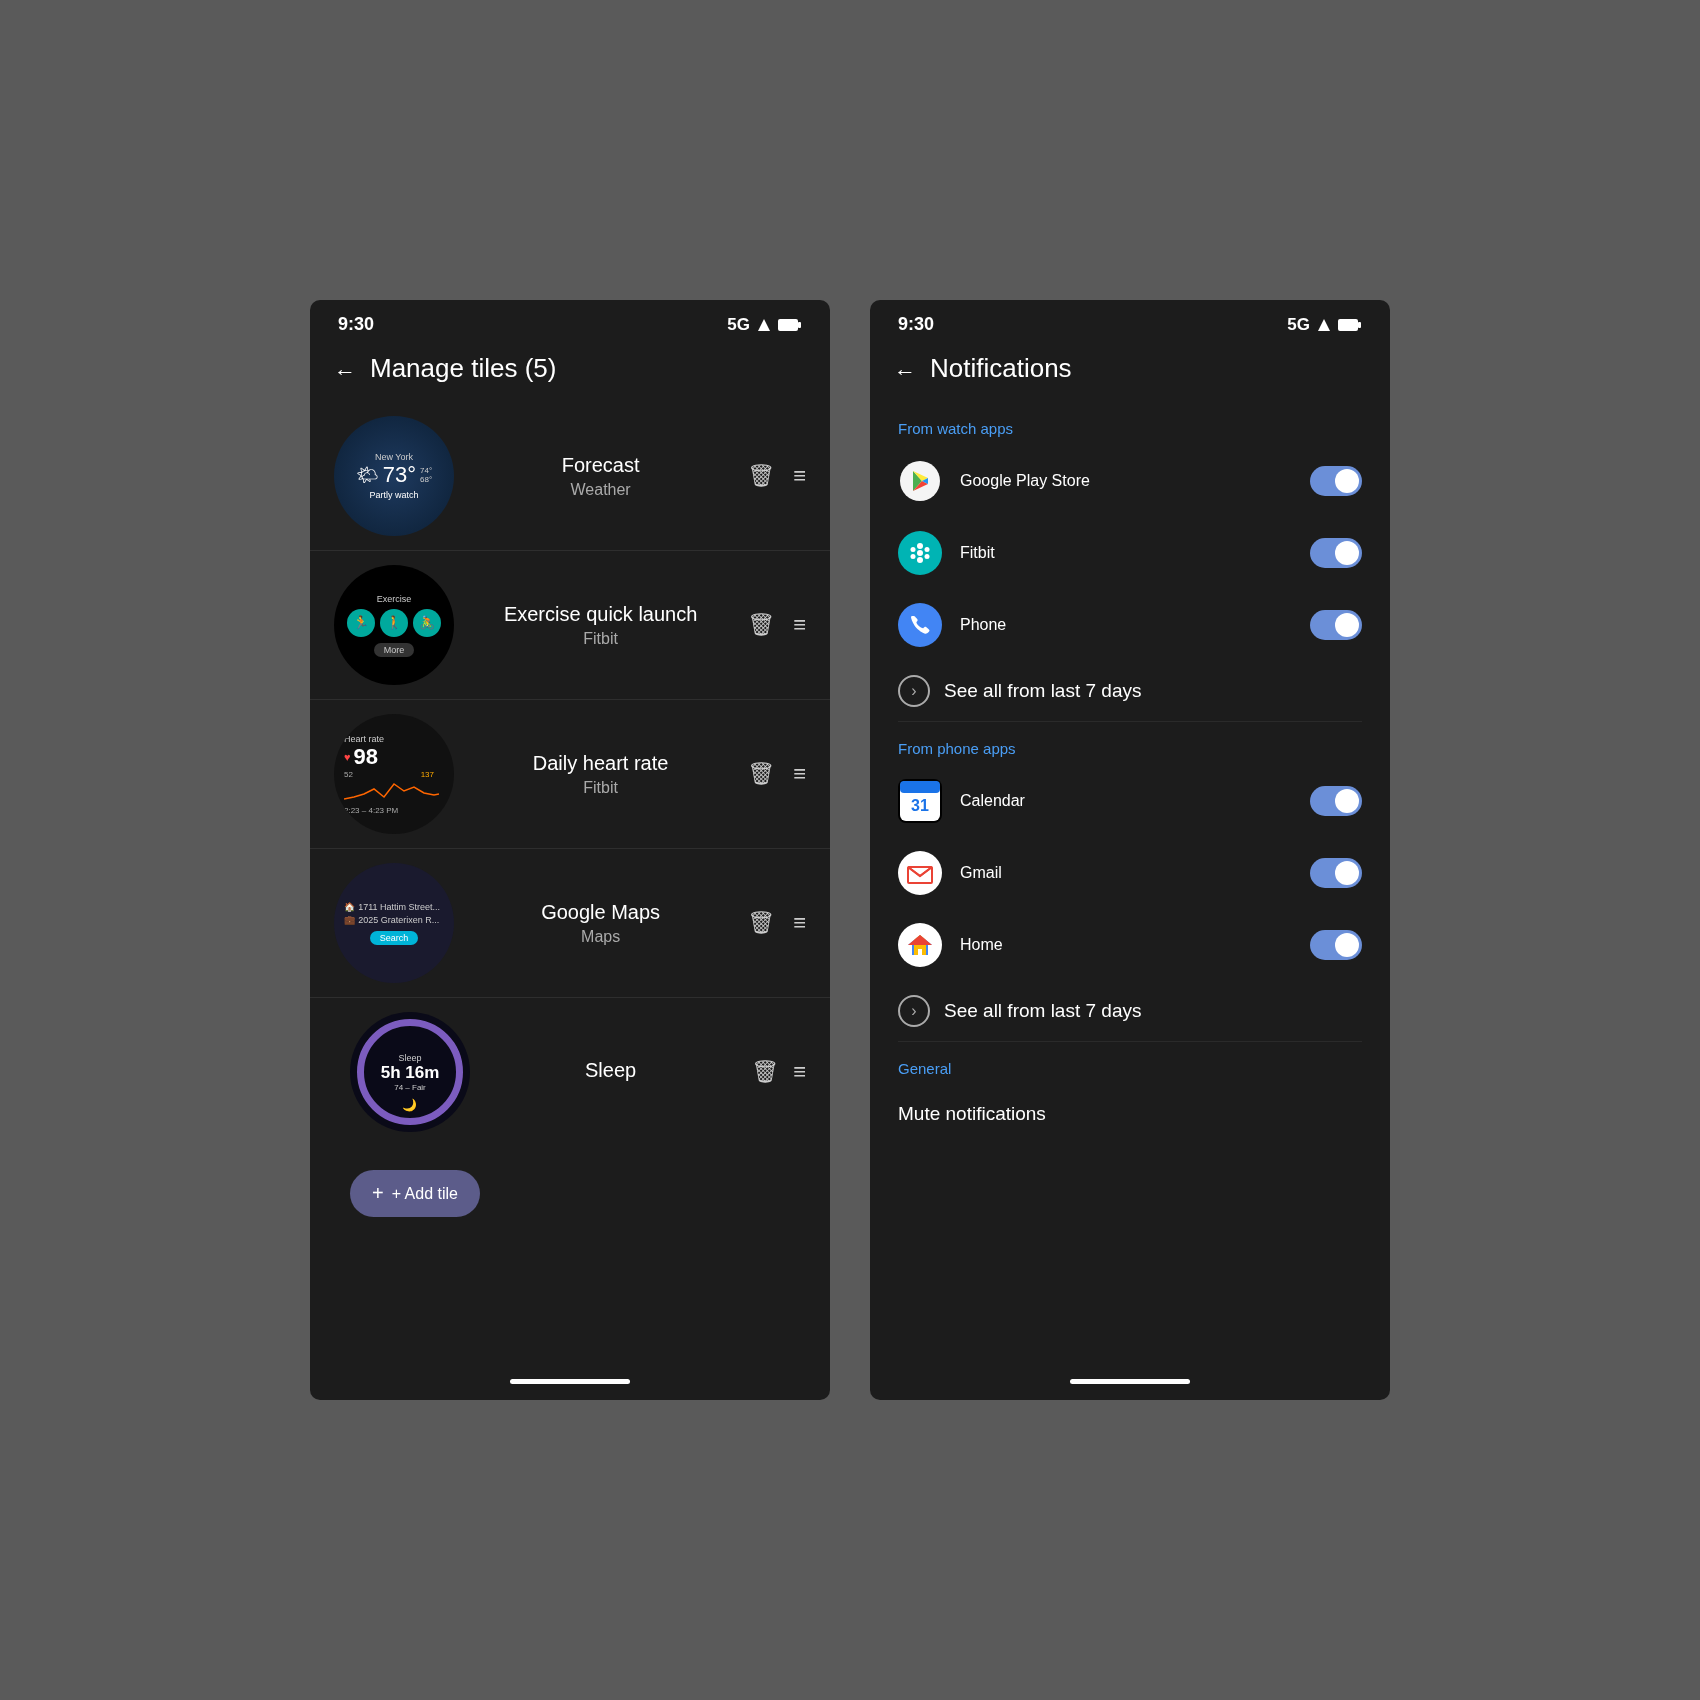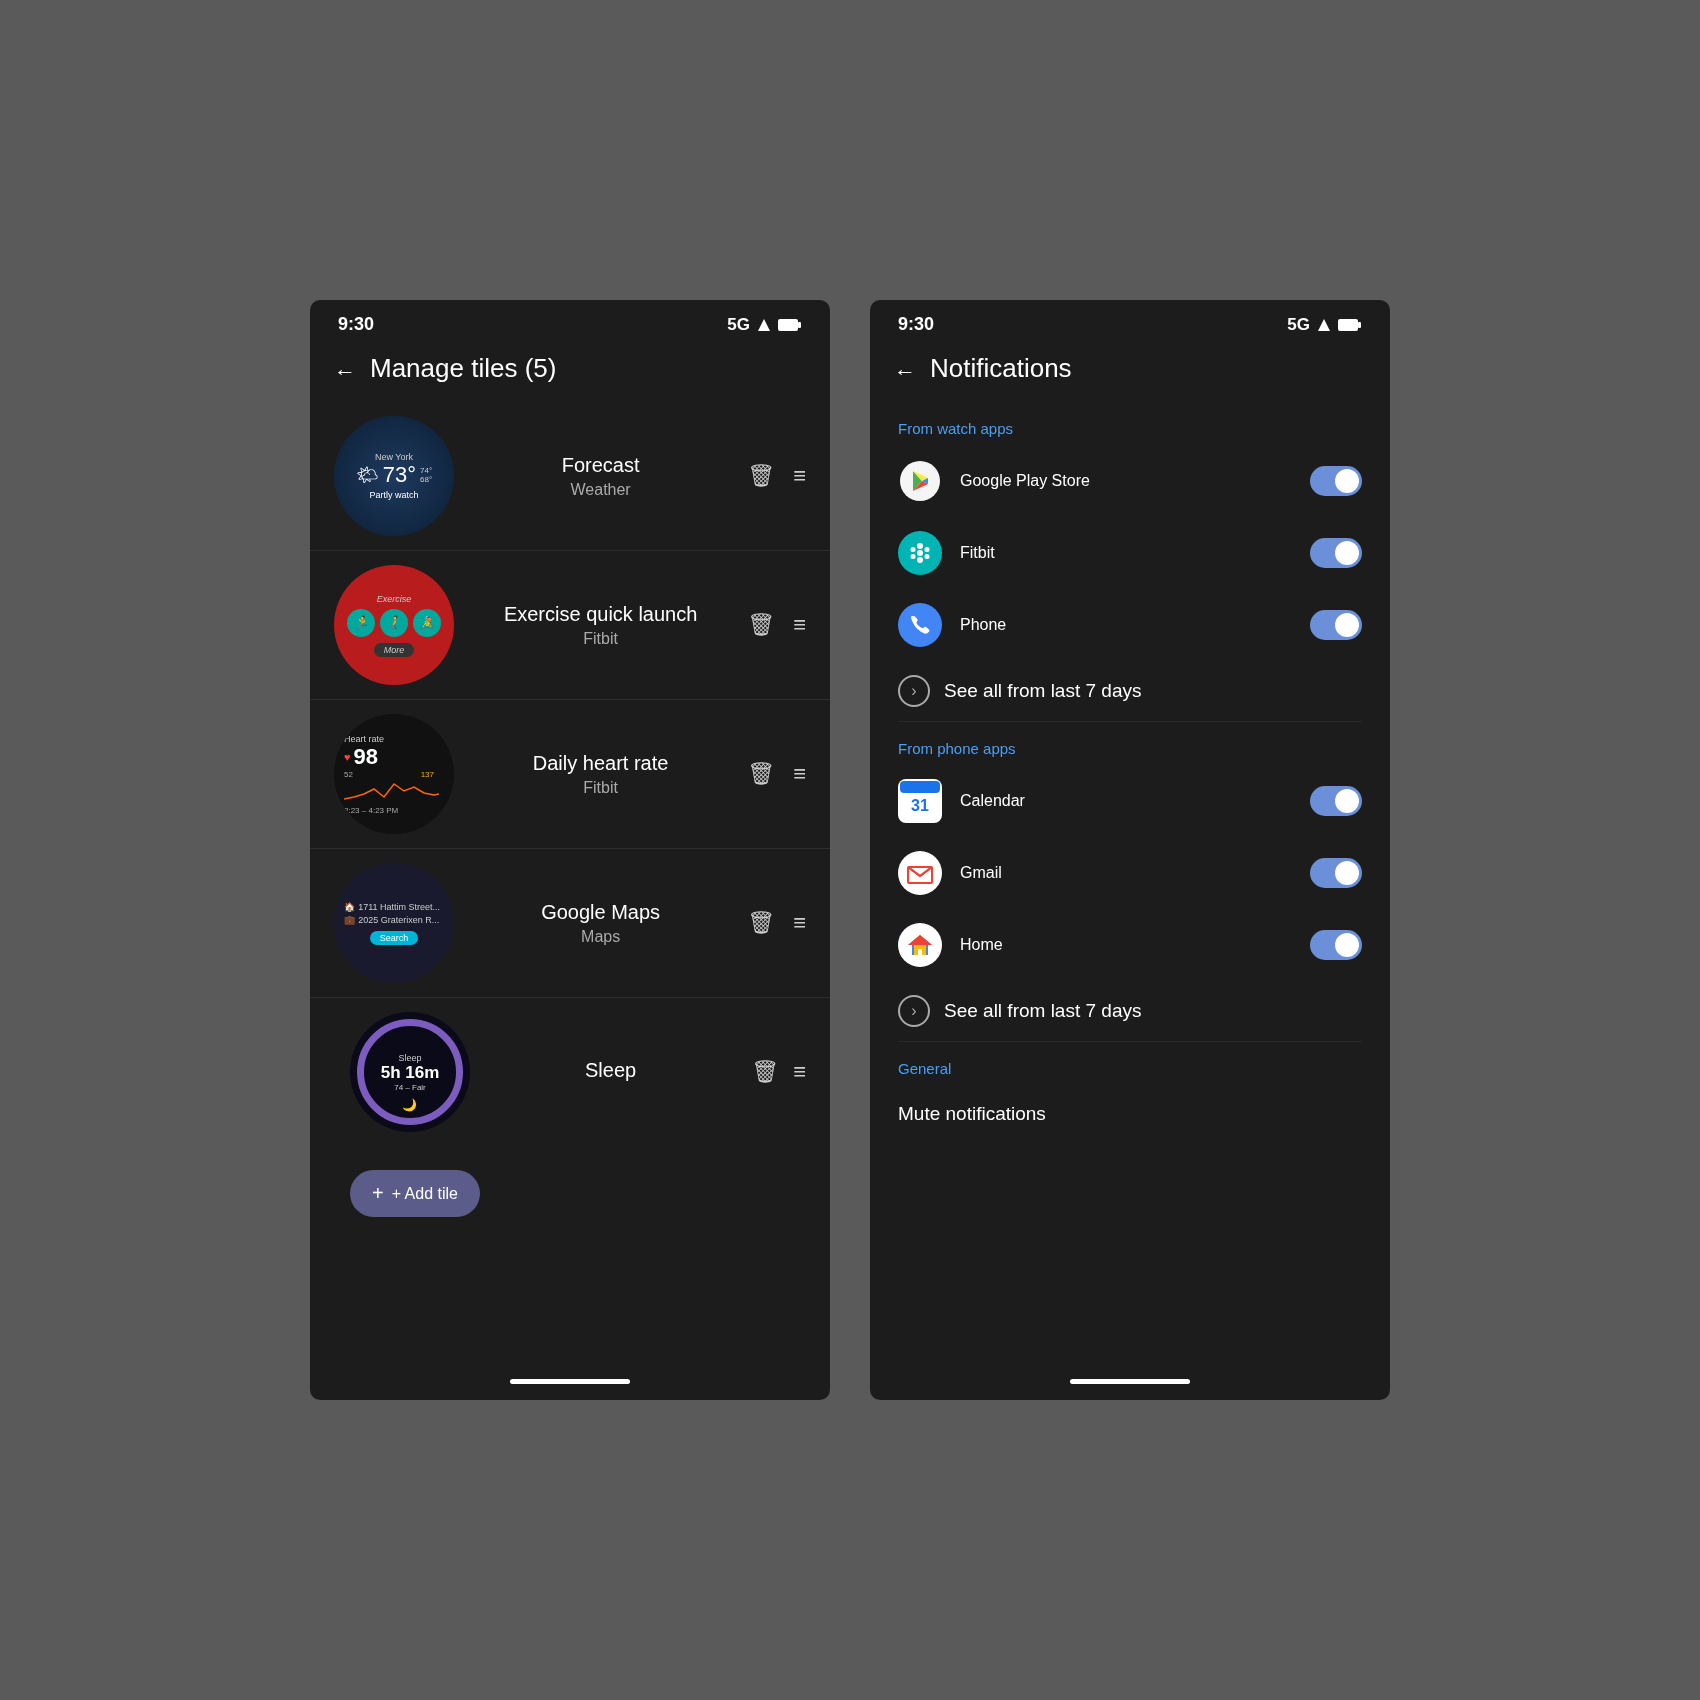--- a/index.html
+++ b/index.html
@@ -323,21 +323,21 @@
         <div class="tile-name">Forecast</div>
         <div class="tile-source">Weather</div>
       </div>
       <div class="tile-actions">
         <button class="icon-btn">🗑</button>
         <span class="icon-btn" style="font-size:22px;">≡</span>
       </div>
     </div>
 
     <div class="tile-item">
-      <div class="tile-thumbnail" style="background:#b91c1c;display:flex;flex-direction:column;align-items:center;justify-content:center;padding:8px;font-style:italic;">
+      <div class="tile-thumbnail" style="background:#000000;display:flex;flex-direction:column;align-items:center;justify-content:center;padding:8px;">
         <span style="font-size:9px;color:#ccc;margin-bottom:5px;">Exercise</span>
         <div style="display:flex;gap:5px;">
           <div style="width:28px;height:28px;border-radius:50%;background:#00a99d;display:flex;align-items:center;justify-content:center;font-size:13px;">🏃</div>
           <div style="width:28px;height:28px;border-radius:50%;background:#00a99d;display:flex;align-items:center;justify-content:center;font-size:13px;">🚶</div>
           <div style="width:28px;height:28px;border-radius:50%;background:#00a99d;display:flex;align-items:center;justify-content:center;font-size:13px;">🚴</div>
         </div>
         <div style="margin-top:6px;background:#333;border-radius:10px;padding:2px 10px;font-size:9px;color:#ccc;">More</div>
       </div>
       <div class="tile-info">
         <div class="tile-name">Exercise quick launch</div>
@@ -502,21 +502,21 @@
     <div class="see-all-row">
       <div class="see-all-chevron">›</div>
       <span class="see-all-text">See all from last 7 days</span>
     </div>
 
     <div class="divider"></div>
 
     <div class="section-label">From phone apps</div>
 
     <div class="notif-item">
-      <div class="notif-icon" style="background:#ffffff;border-radius:8px;font-size:28px;color:#1a73e8;">
+      <div class="notif-icon" style="background:#000000;border-radius:8px;font-size:28px;color:#1a73e8;">
         <svg width="40" height="40" viewBox="0 0 40 40">
           <rect width="40" height="40" rx="6" fill="white"></rect>
           <rect y="0" width="40" height="12" rx="4" fill="#1a73e8"></rect>
           <text x="20" y="30" text-anchor="middle" font-size="16" font-weight="bold" fill="#1a73e8">31</text>
         </svg>
       </div>
       <span class="notif-label">Calendar</span>
       <div class="toggle on">
         <div class="toggle-knob"></div>
       </div>

